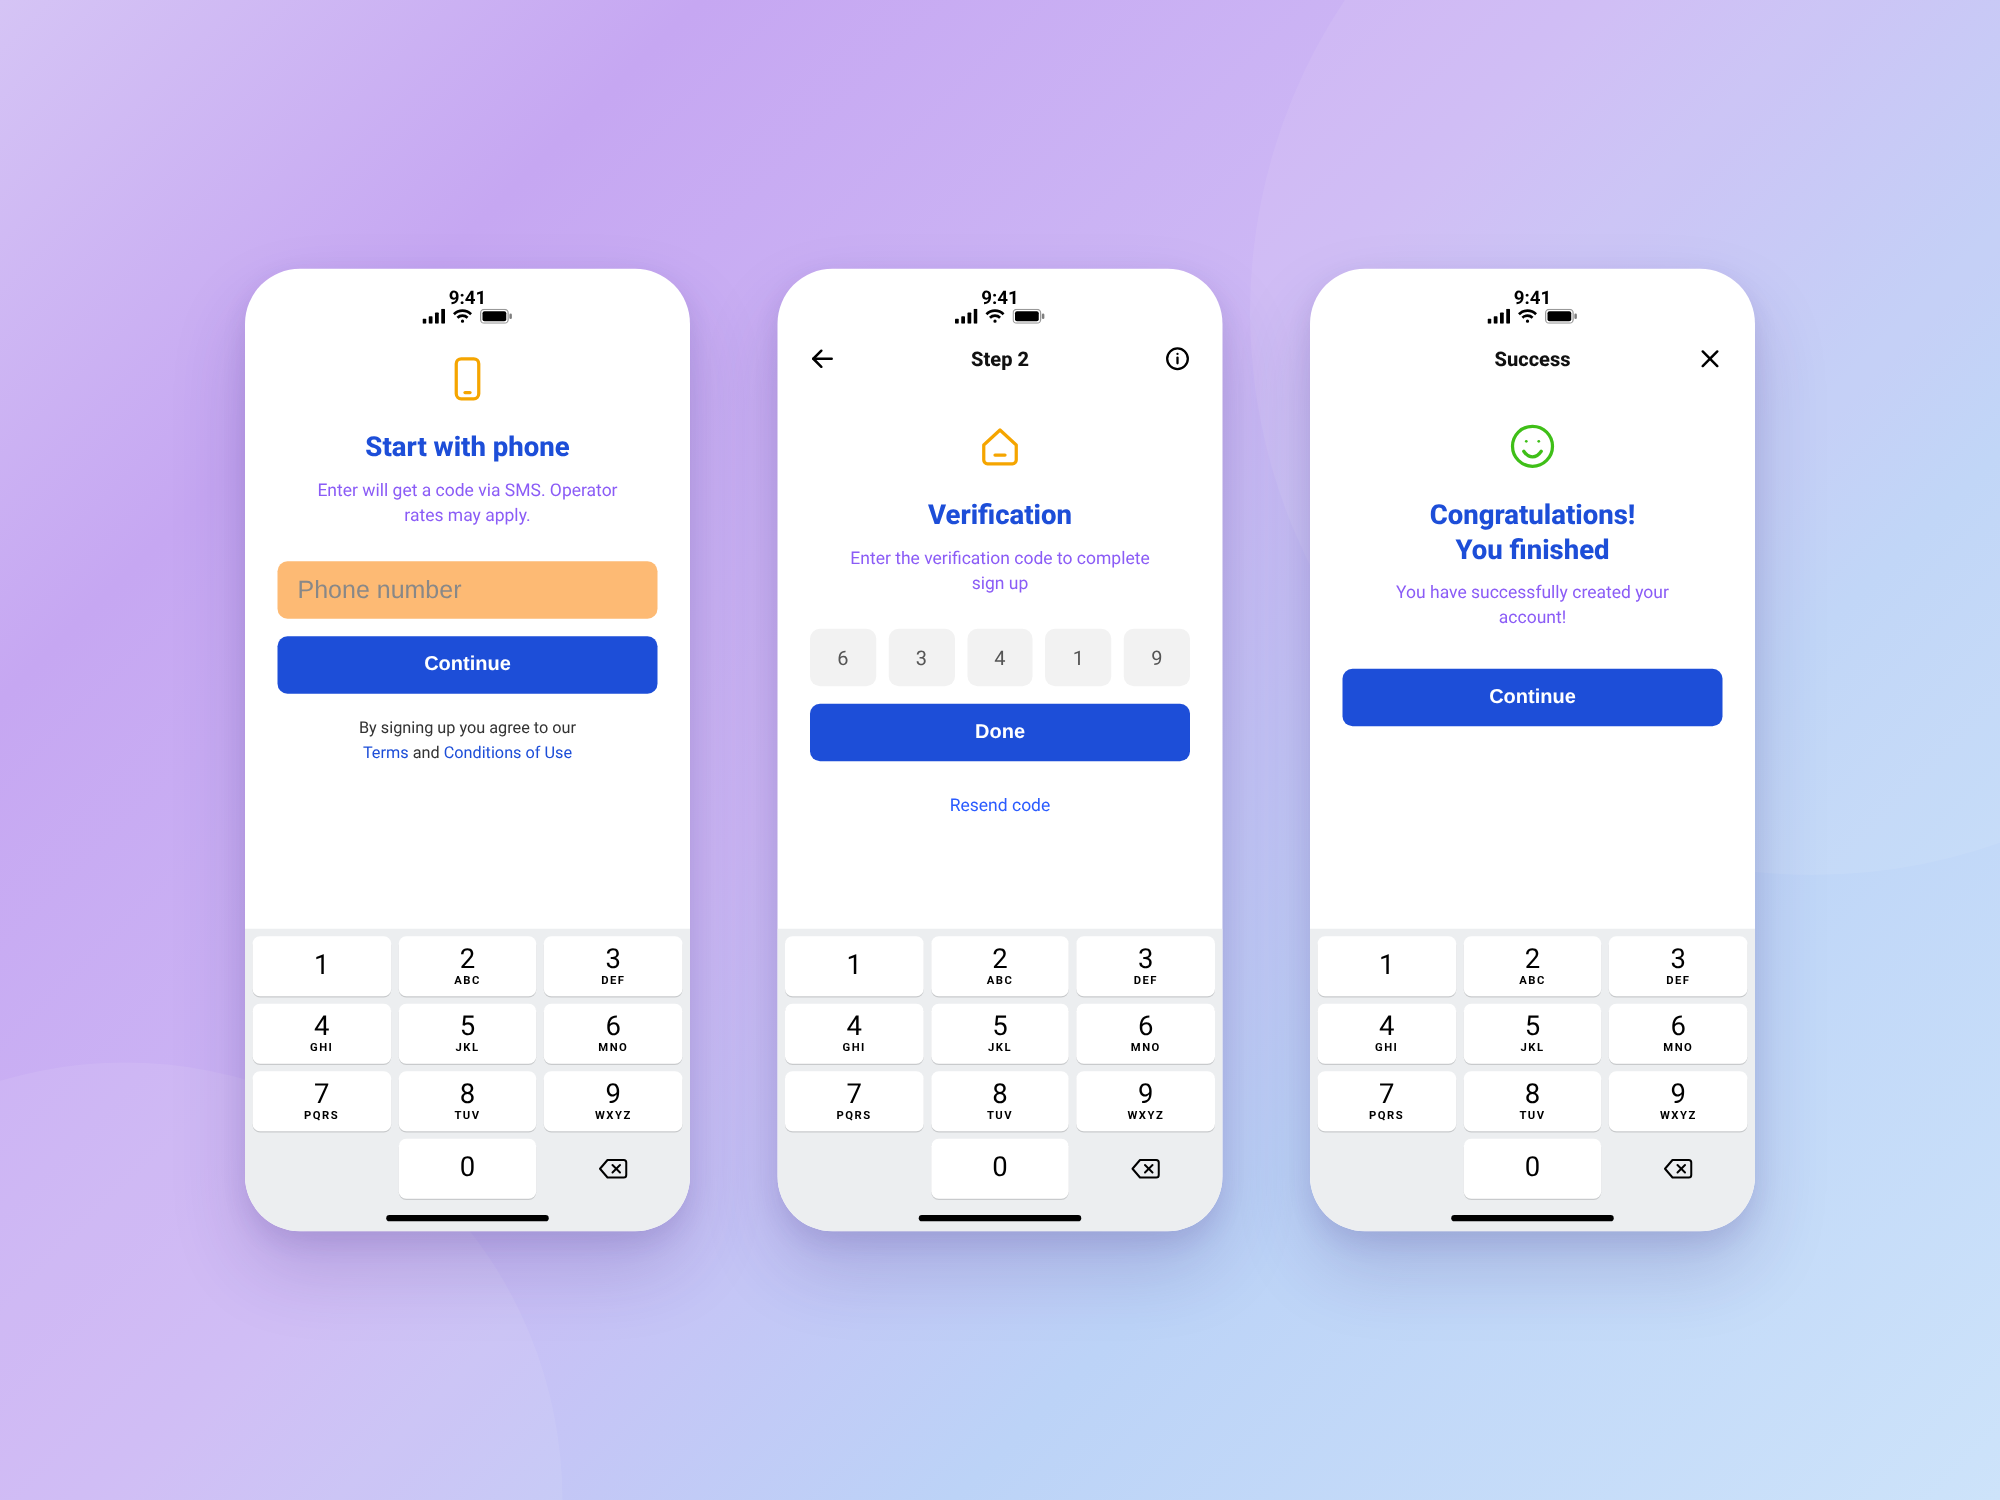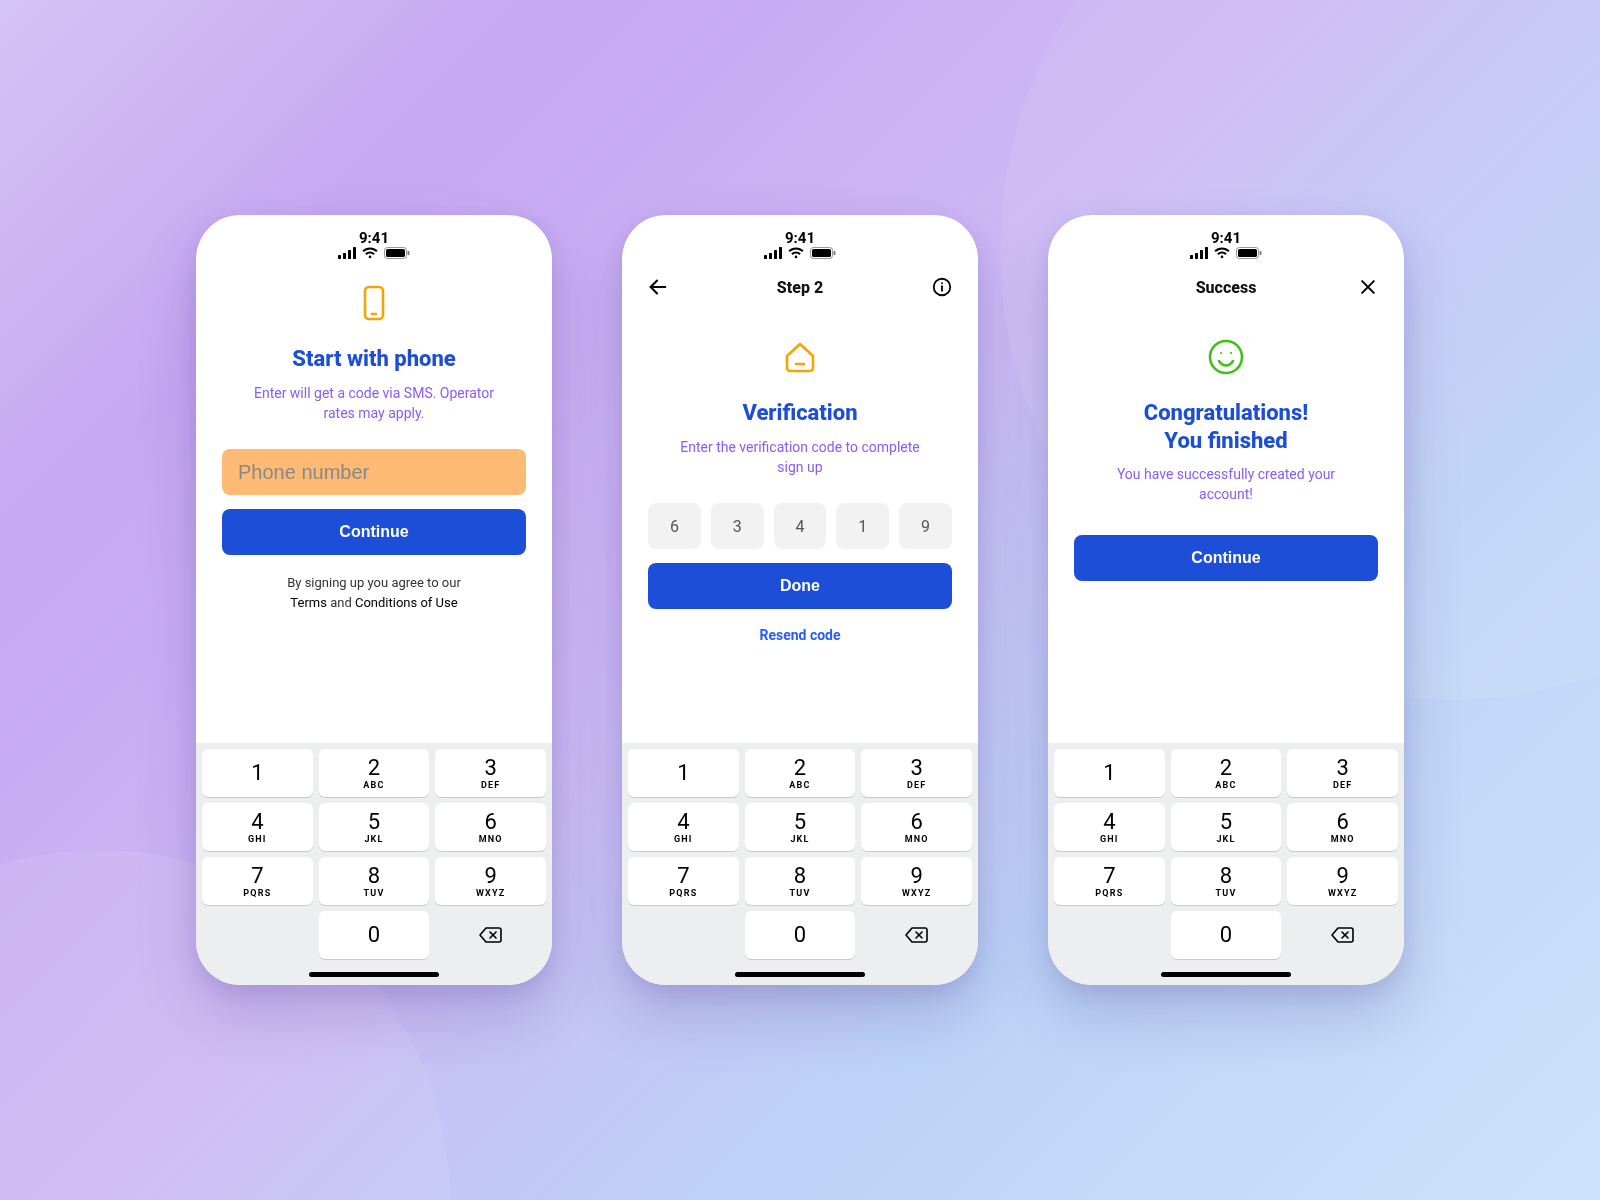--- a/index.html
+++ b/index.html
@@ -58,30 +58,30 @@
     padding:0 16px; font-size:20px; color:#222; margin-top:26px;
   }
   .field::placeholder { color:#888; }
 
   .primary-btn {
     width:100%; height:46px; border:none; border-radius:8px; background:#1d4ed8; color:#fff;
     font-size:16px; font-weight:800; margin-top:14px; cursor:pointer;
   }
 
   .legal { font-size:13px; color:#333; margin-top:18px; line-height:1.5; }
-  .legal a { color:#000000; text-decoration:none;margin-top:16px; }
+  .legal a { color:#1d4ed8; text-decoration:none;margin-top:16px; }
 
   .otp-row { display:flex; gap:10px; margin-top:26px; width:100%; }
   .otp-box {
     flex:1; height:46px; border-radius:8px; background:#f2f2f2;
     display:flex; align-items:center; justify-content:center;
     font-size:16px; color:#555;
   }
 
-  .link { color:#2a5bff; font-size:14px; font-weight:700; margin-top:18px; cursor:pointer; }
+  .link { color:#2a5bff; font-size:14px; font-weight:400; margin-top:28px; cursor:pointer; }
 
   
   .keypad {
     background:#eceef0; padding:6px 6px 20px 6px;
   }
   .krow { display:flex; gap:6px; margin-bottom:6px; }
   .key {
     flex:1; height:48px; background:#fff; border-radius:6px;
     box-shadow: 0 1px 0 rgba(0,0,0,0.15);
     display:flex; flex-direction:column; align-items:center; justify-content:center;

